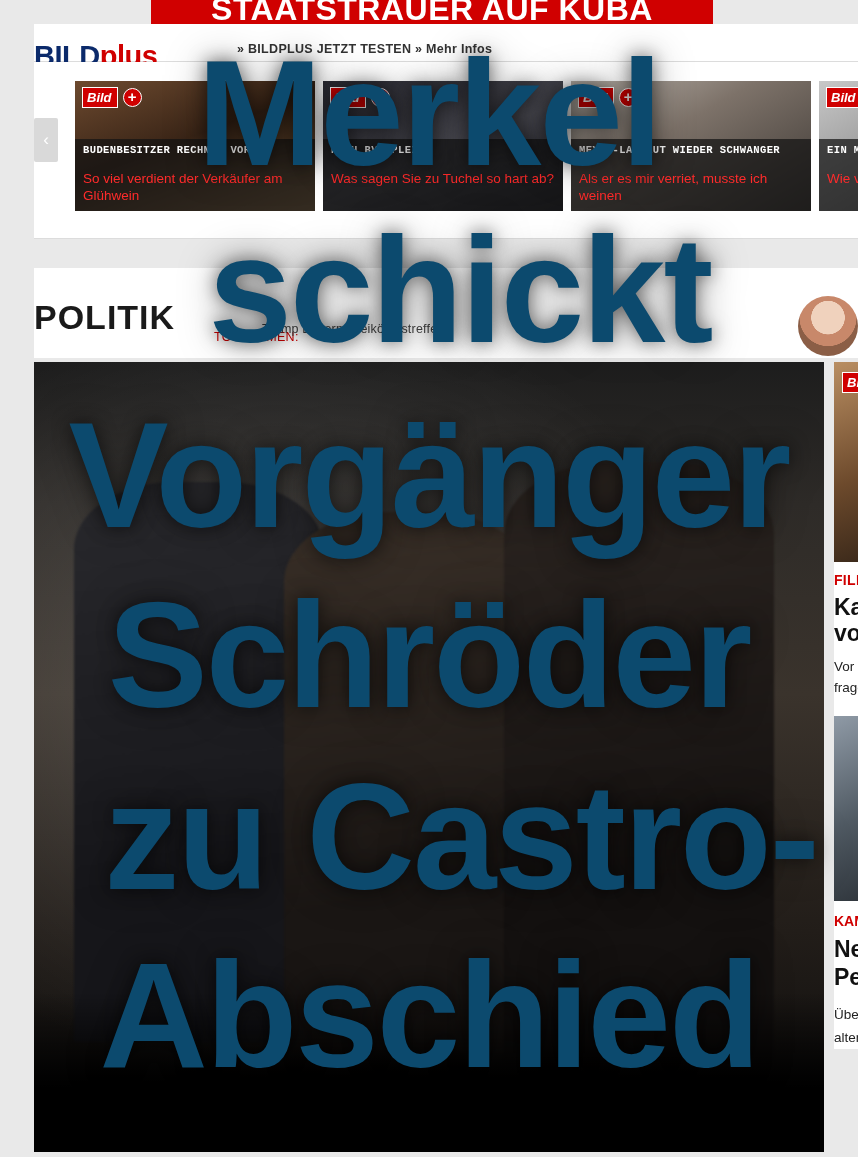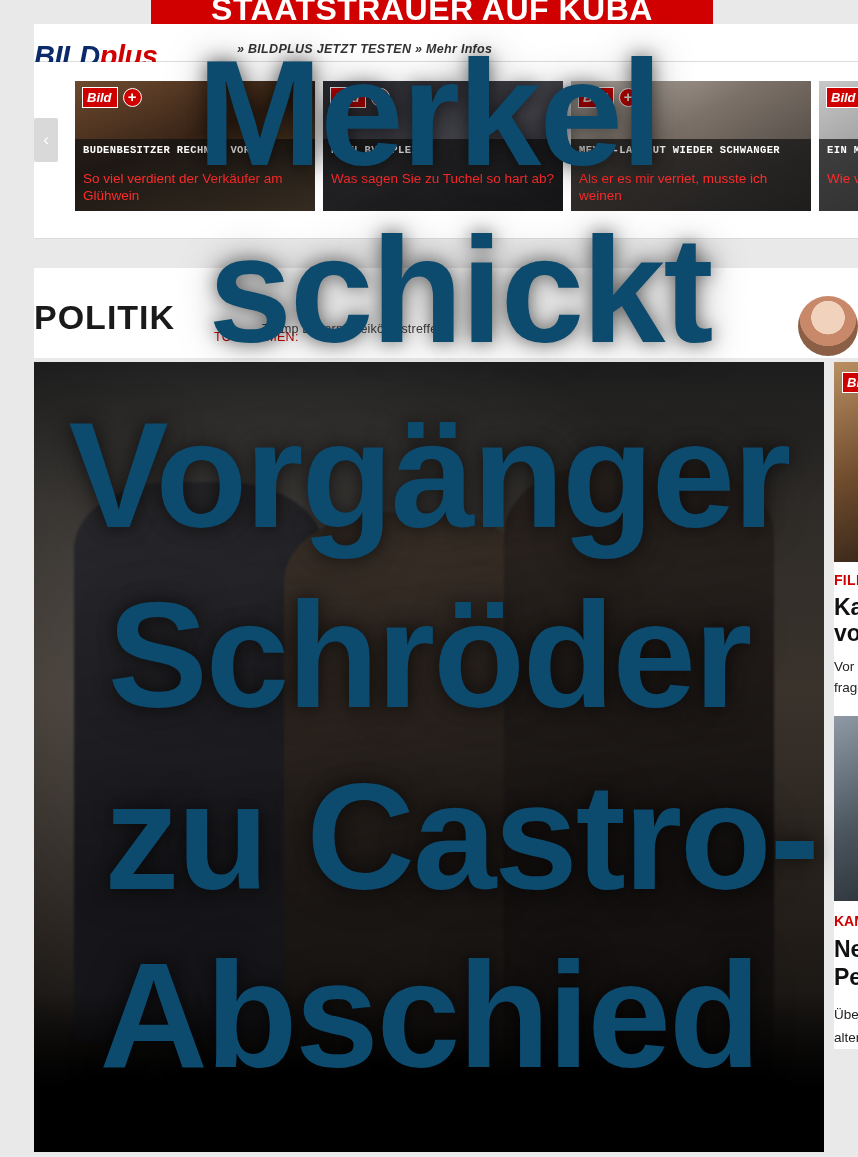--- a/index.html
+++ b/index.html
@@ -35,21 +35,20 @@
     position: relative;
     top: -4px;
   }
 
   
   .plus-header {
     position: absolute;
     left: 34px; top: 24px; width: 824px; height: 38px;
     background: #ffffff;
     border-bottom: 1px solid #dcdcdc;
-    font-style: italic;
   }
   .bildplus-logo {
     position: absolute;
     left: 0px; top: 16px;
     font-size: 29px;
     font-weight: bold;
     letter-spacing: -0.5px;
     color: #0b2a6b;
   }
   .bildplus-logo .plus { color: #d00000; }

